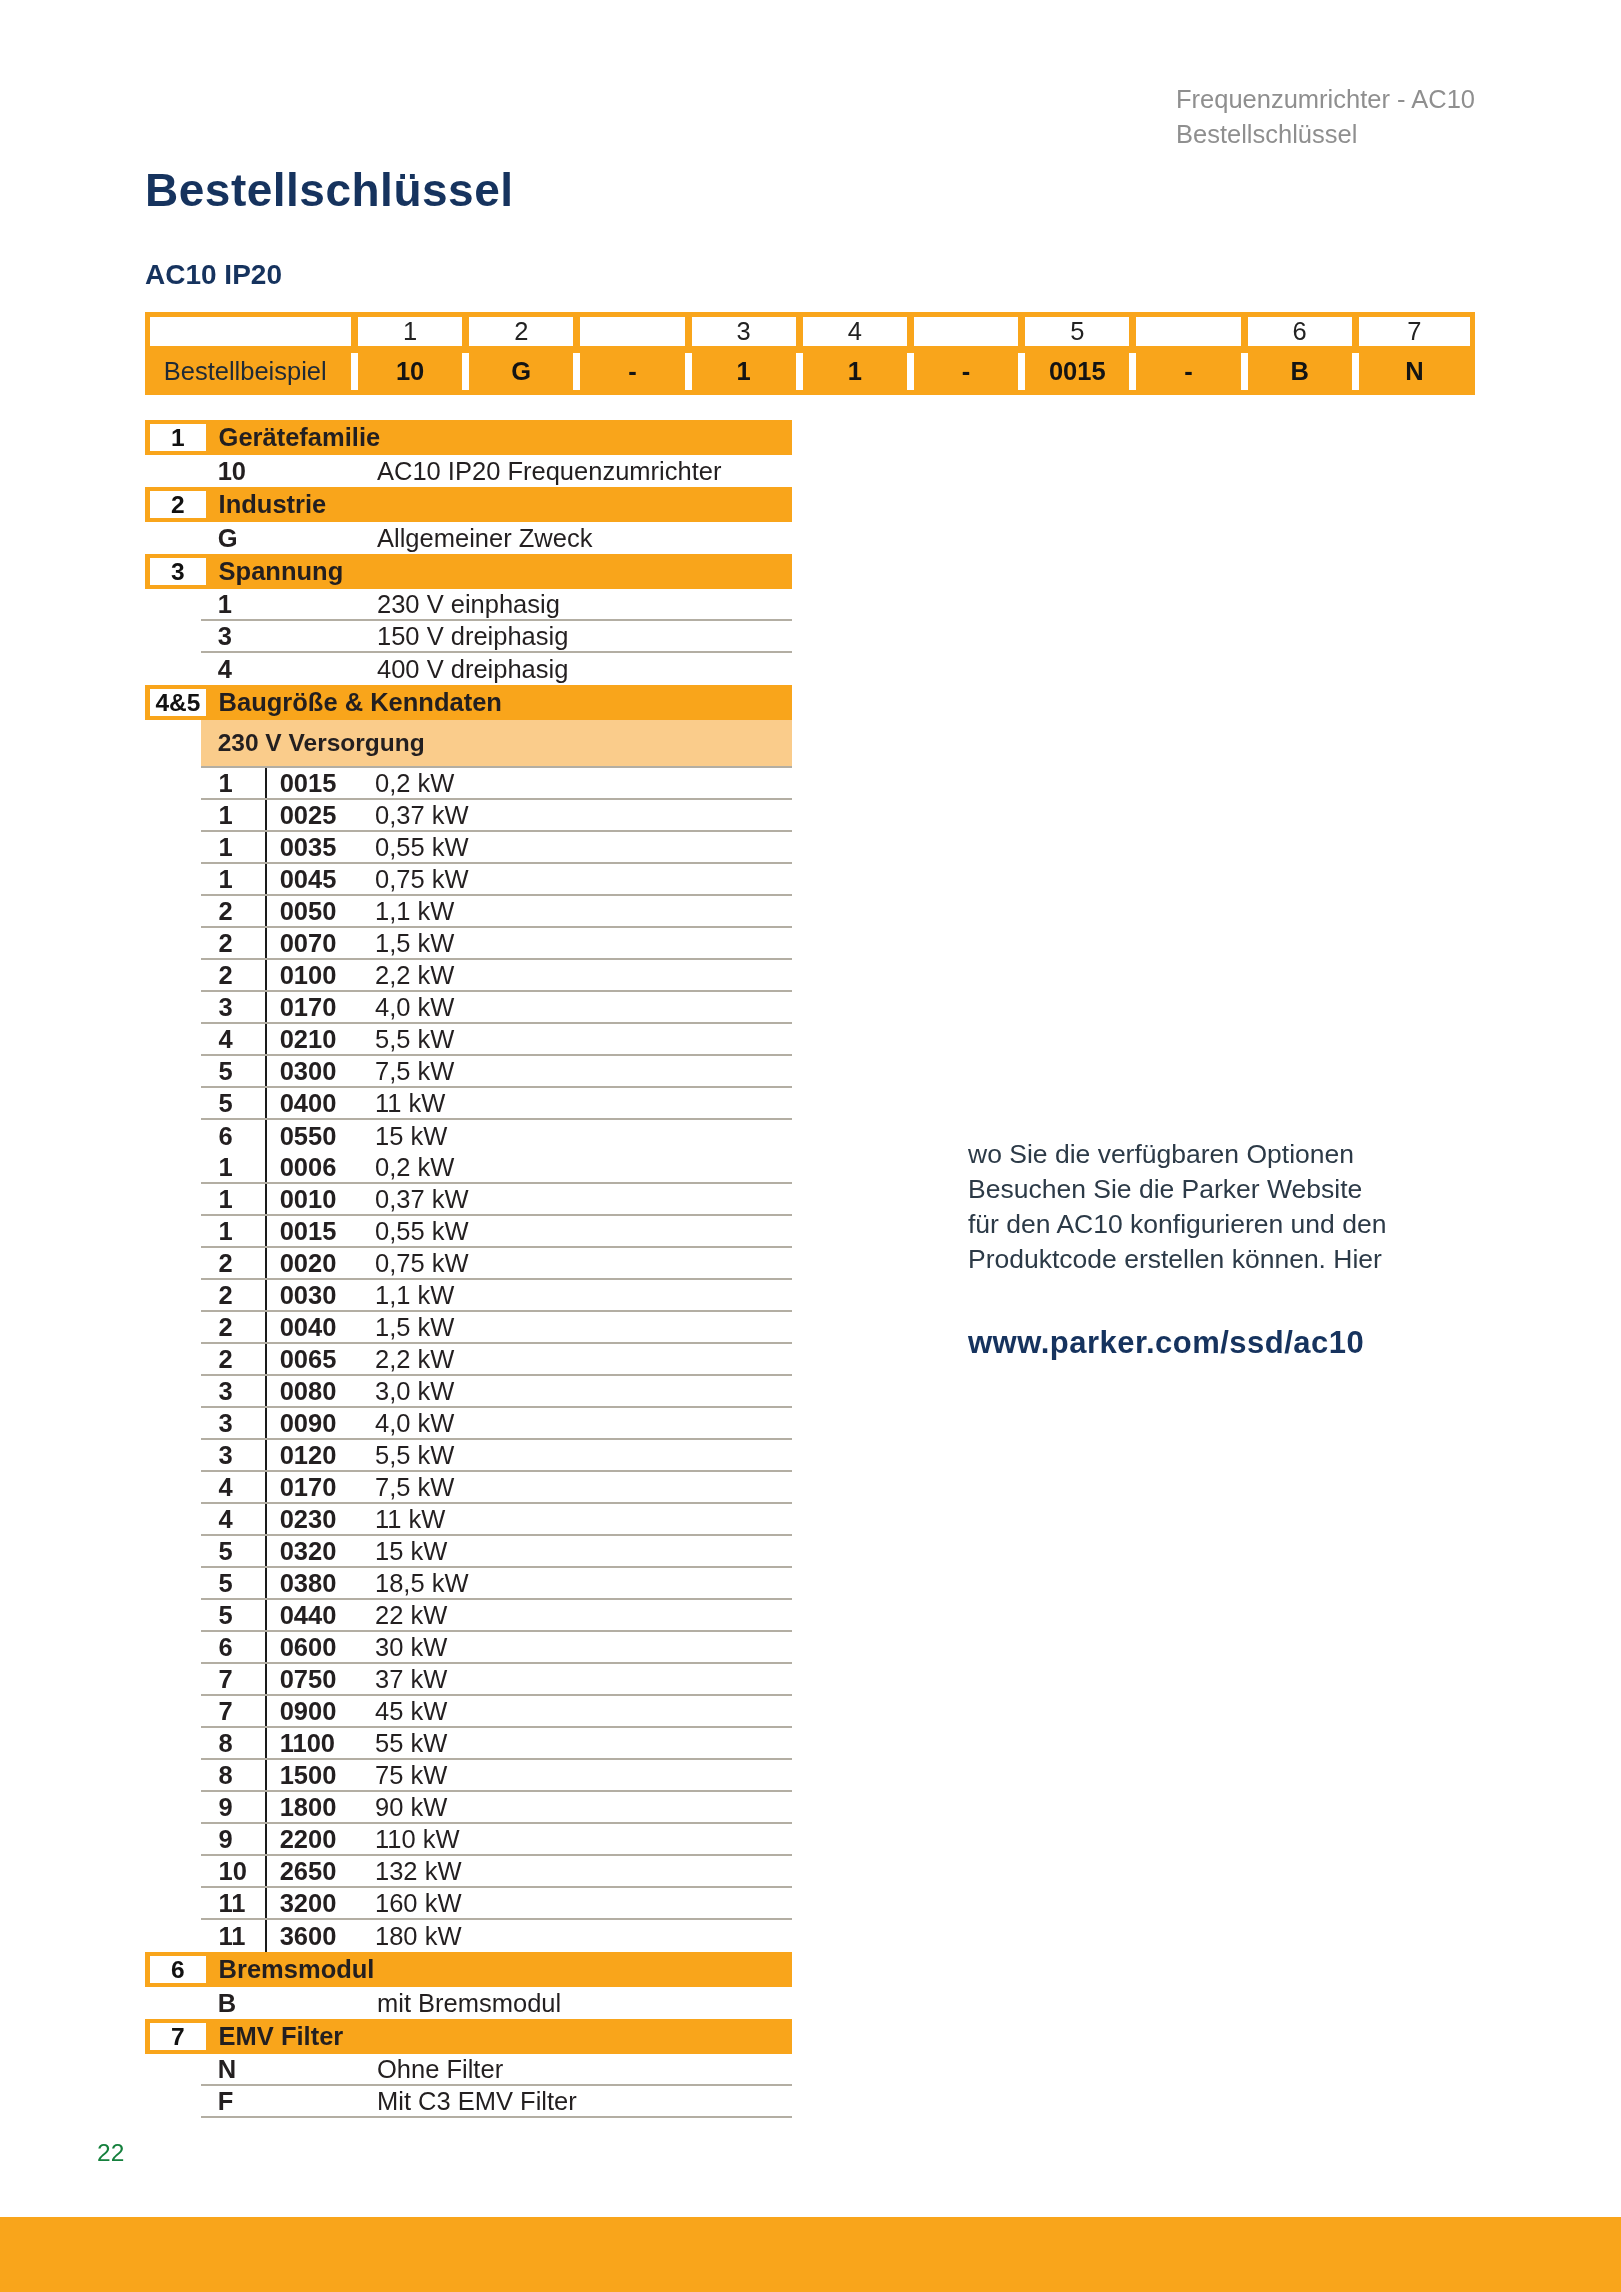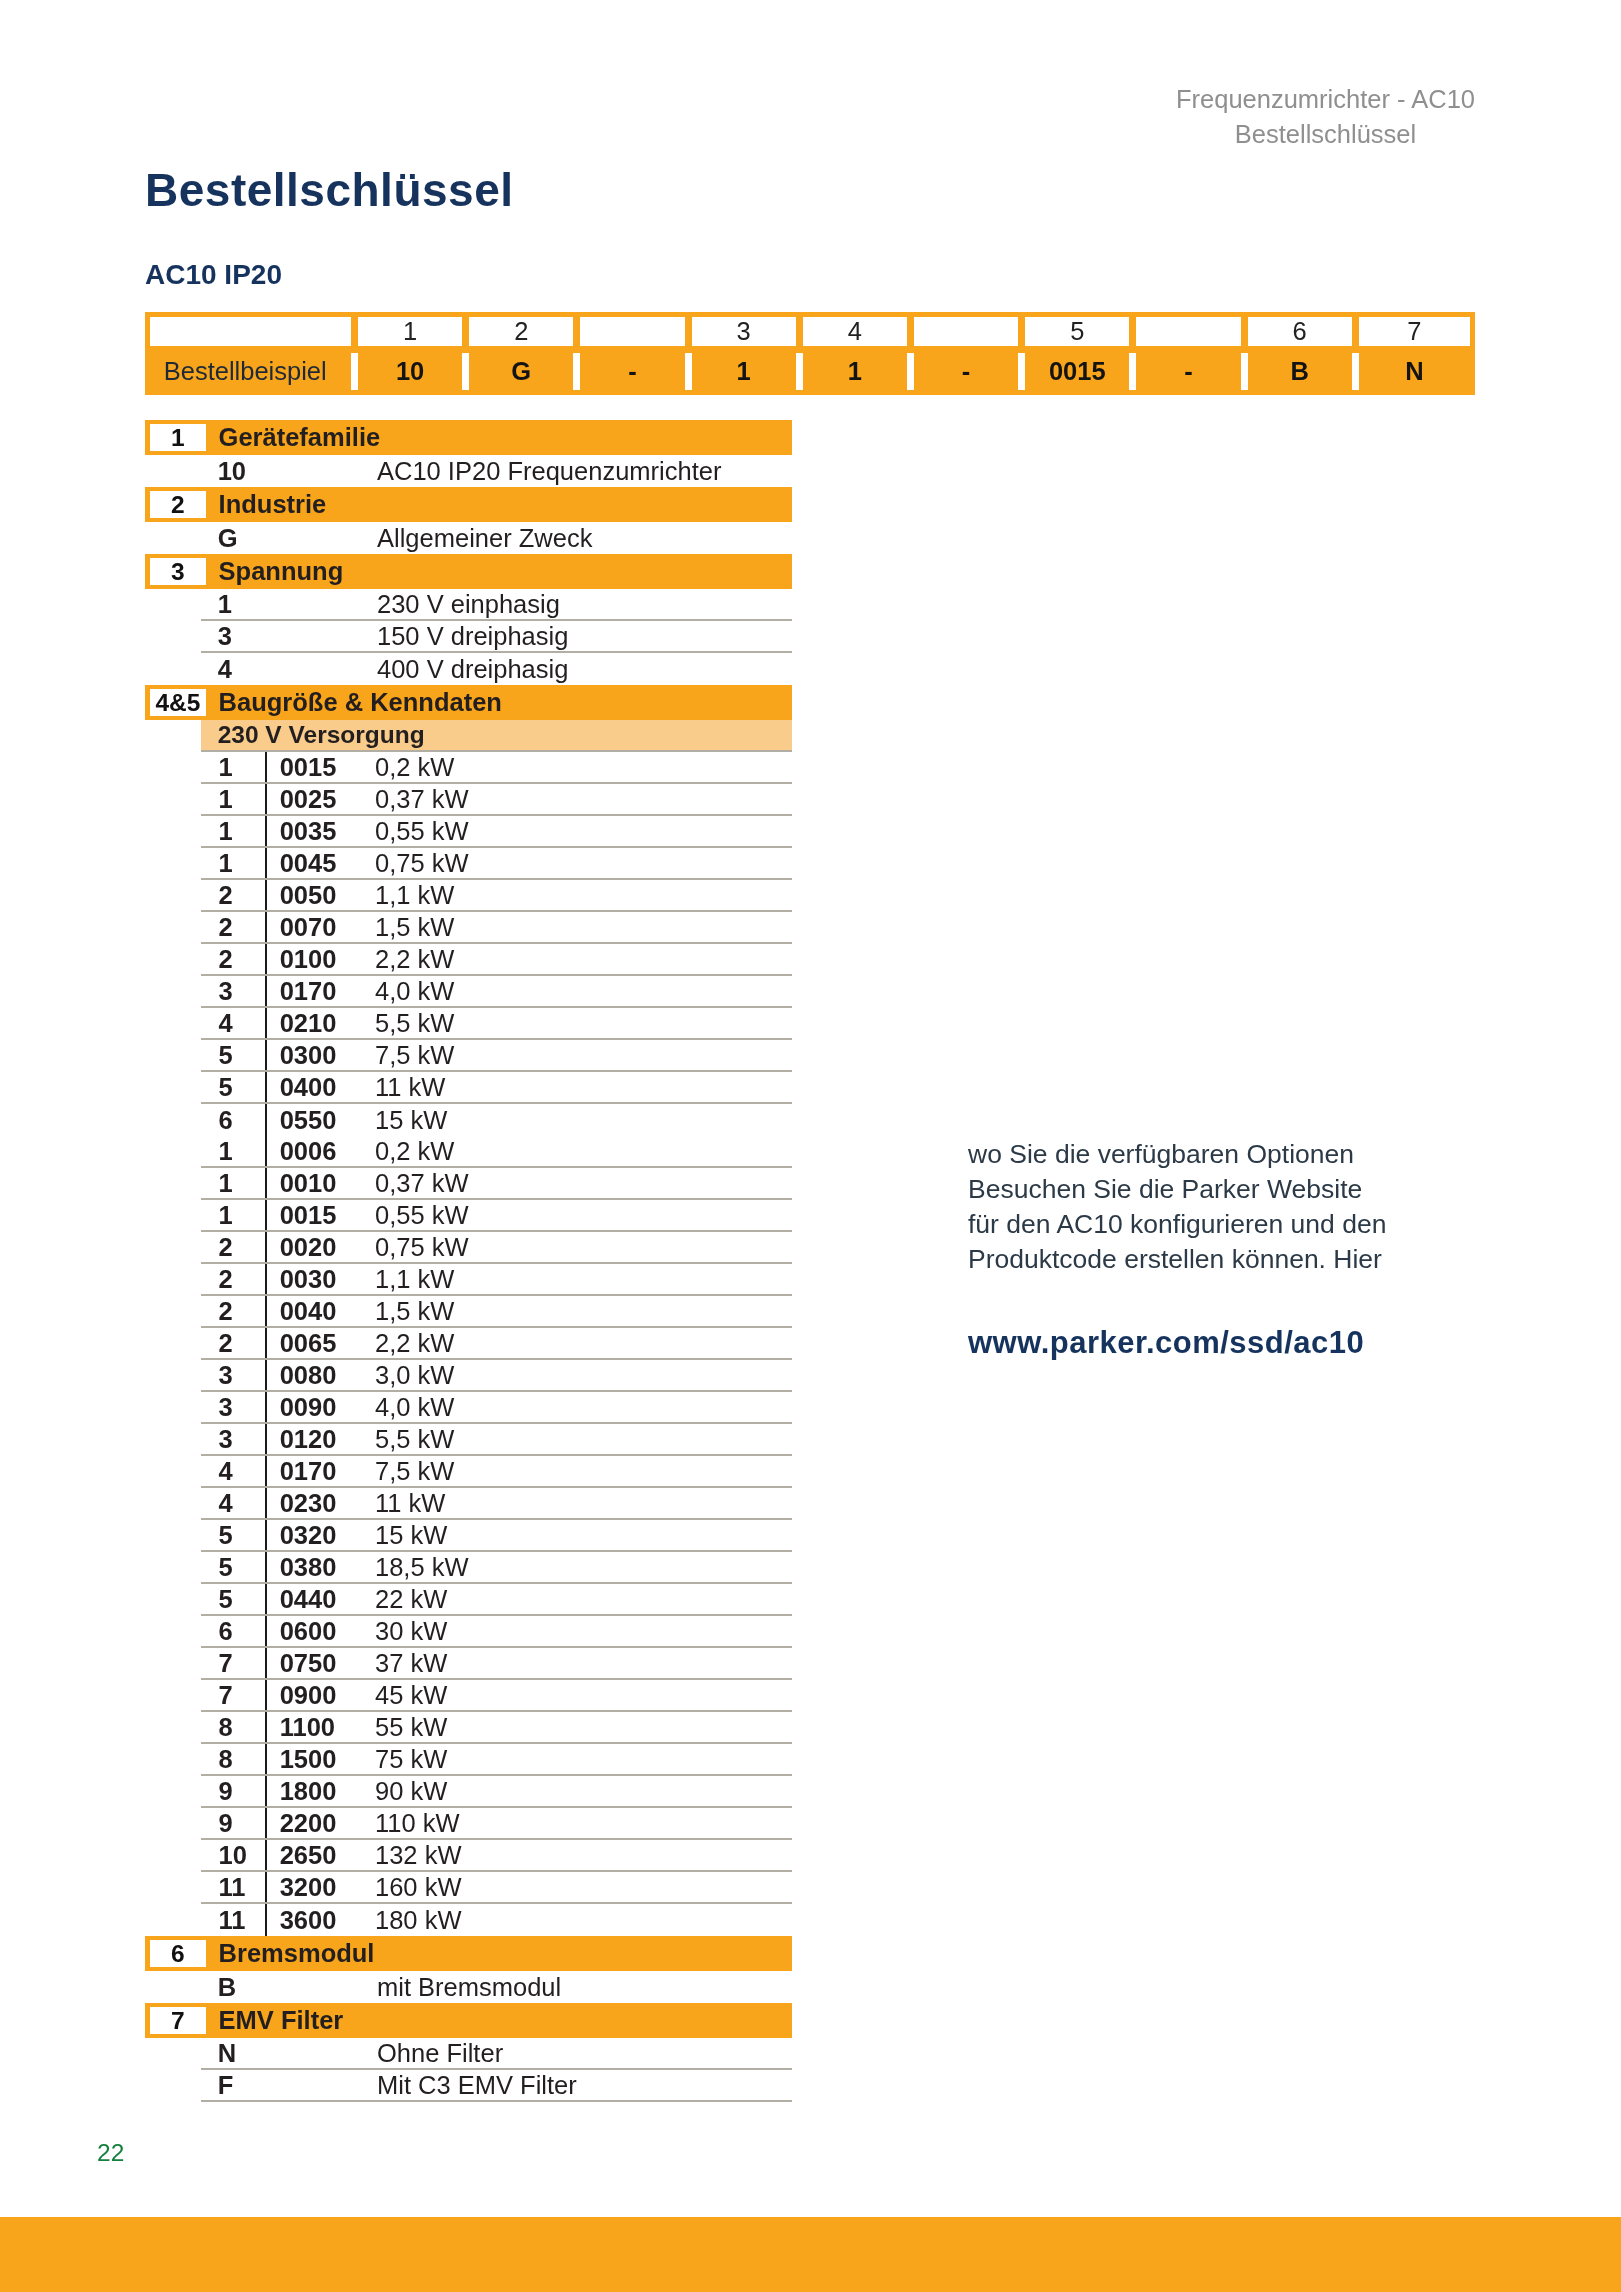--- a/index.html
+++ b/index.html
@@ -15,21 +15,21 @@
     position:relative;
     width:1621px;height:2293px;
     background:#ffffff;
     font-family:"Liberation Sans", sans-serif;
     overflow:hidden;
     margin:0 auto;
   }
   
   .doc-header{
     position:absolute;top:82px;right:146px;
-    text-align:center;color:var(--gray);
+    text-align:left;color:var(--gray);
     font-size:25.5px;line-height:35px;font-weight:400;
   }
   
   .title{
     position:absolute;left:145px;top:163px;
     color:var(--navy);font-size:46px;font-weight:bold;letter-spacing:0.5px;
   }
   .subtitle{
     position:absolute;left:145px;top:259px;
     color:var(--navy);font-size:28px;font-weight:bold;
@@ -53,21 +53,21 @@
   .ex-bot.last{border-right:none;}
   .ex-label{justify-content:flex-start;padding-left:13.7px;font-weight:400;color:#1f2a36;}
   
   .sections{position:absolute;left:145px;top:420px;width:647px;}
   .sec-header{height:35px;background:var(--orange);display:flex;align-items:center;}
   .num-box{width:56px;height:27.4px;margin-left:4.9px;background:#fff;
     display:flex;align-items:center;justify-content:center;
     font-weight:bold;font-size:24.5px;color:#111;}
   .sec-title{margin-left:12.7px;font-weight:bold;font-size:25.5px;color:var(--ink);}
   .subheader{
-    margin-left:56px;height:32px;box-sizing:border-box;background:var(--lorange);
+    margin-left:56px;height:48px;box-sizing:border-box;background:var(--lorange);
     display:flex;align-items:center;padding-left:16.7px;
     font-weight:bold;font-size:24.5px;color:var(--ink);
     border-bottom:2px solid var(--line);
   }
   .row{
     margin-left:56px;height:32px;box-sizing:border-box;
     border-bottom:2px solid var(--line);
     display:flex;align-items:center;font-size:25.5px;color:var(--ink);
     white-space:nowrap;
   }

